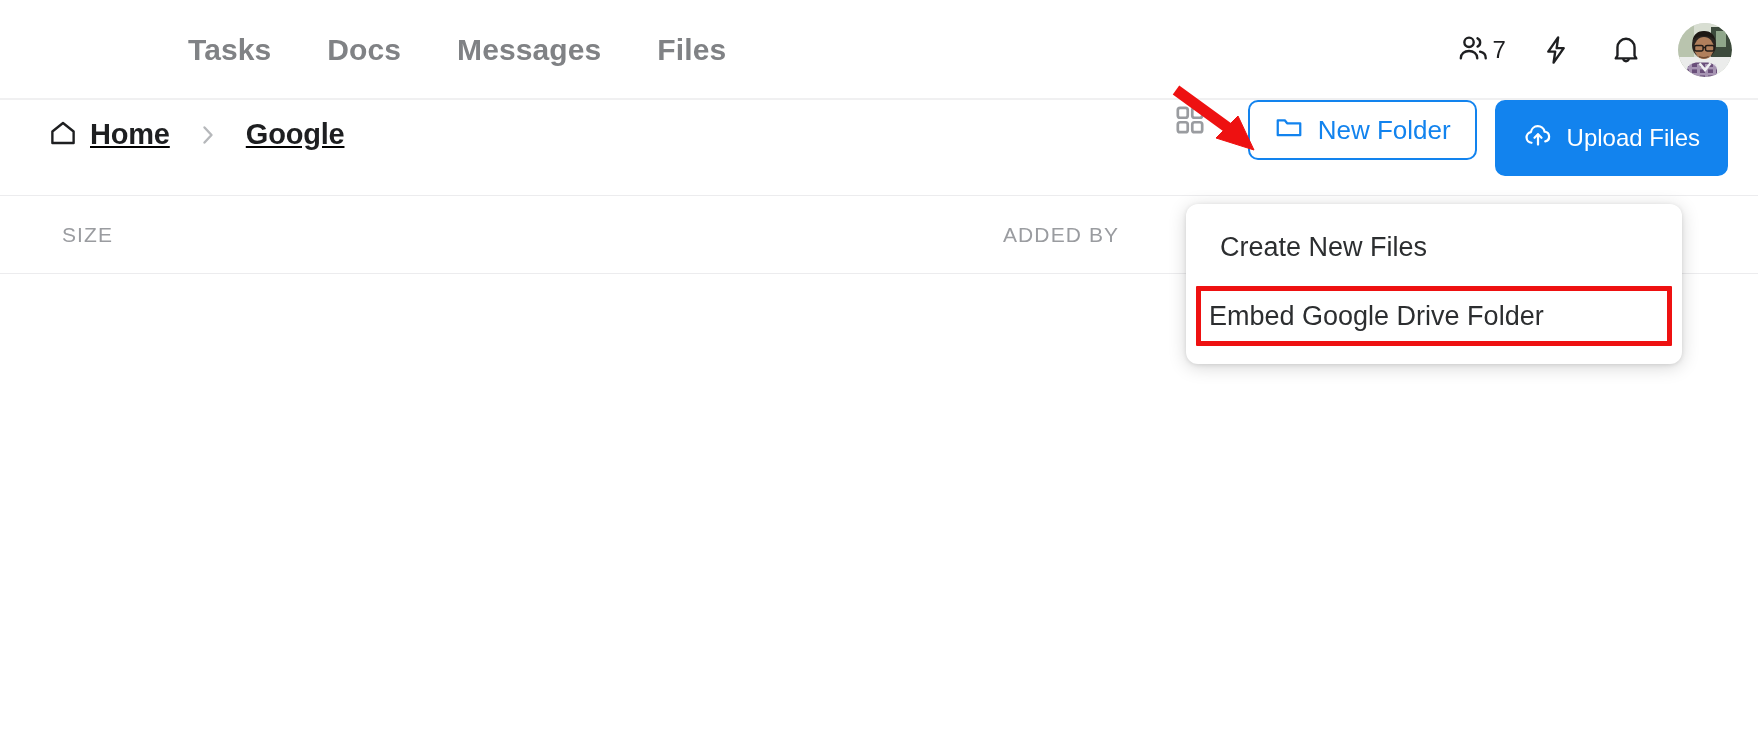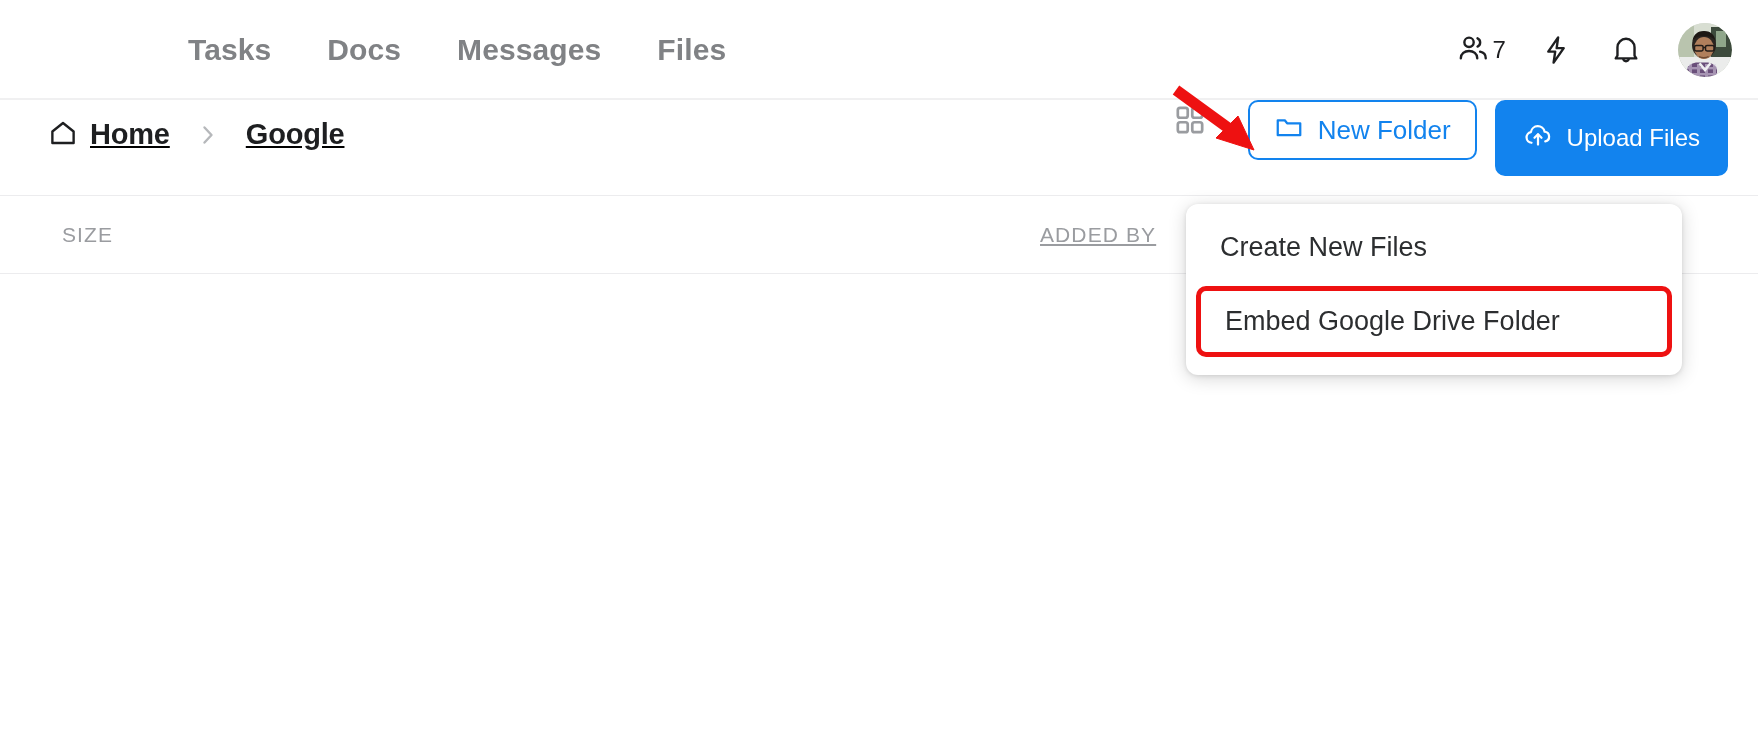--- a/index.html
+++ b/index.html
@@ -179,21 +179,21 @@
   .th {
     position: absolute;
     top: 0; height: 78px;
     display: flex;
     align-items: center;
     font-size: 21px;
     color: #9a9ca0;
     letter-spacing: 1.1px;
   }
   .th-name { left: 62px; }
-  .th-added { left: 1040px; text-decoration: underline; }
+  .th-added { left: 1003px; }
   .th-size  { left: 1628px; }
 
   
   .dropdown {
     position: absolute;
     left: 1186px; top: 204px;
     width: 496px;
     background: #ffffff;
     border-radius: 12px;
     box-shadow: 0 3px 18px rgba(0,0,0,0.17), 0 1px 4px rgba(0,0,0,0.10);
@@ -204,24 +204,24 @@
     height: 58px;
     display: flex;
     align-items: center;
     padding-left: 34px;
     font-size: 27px;
     color: #2c2e30;
     cursor: pointer;
   }
   .dd-item.highlighted {
     margin: 10px 10px 0 10px;
-    padding-left: 24px;
-    height: 71px;
+    padding-left: 8px;
+    height: 60px;
     border: 5px solid #ee1111;
-    border-radius: 10px;
+    border-radius: 1px;
     background: #ffffff;
   }
 
   
   .arrow-annotation {
     position: absolute;
     left: 1150px; top: 78px;
     width: 140px; height: 90px;
     z-index: 50;
     pointer-events: none;

